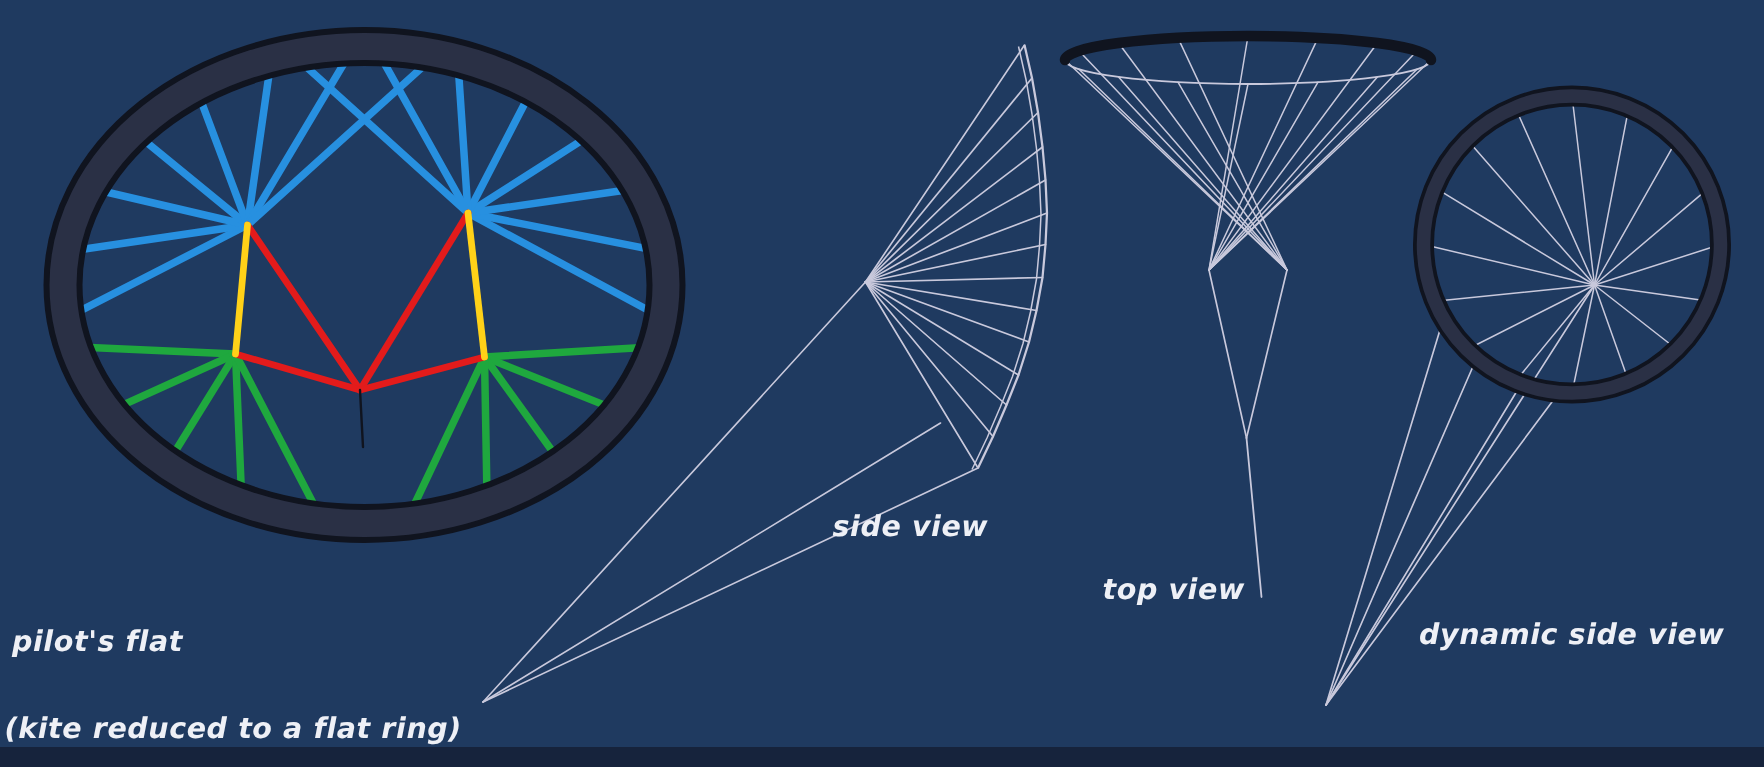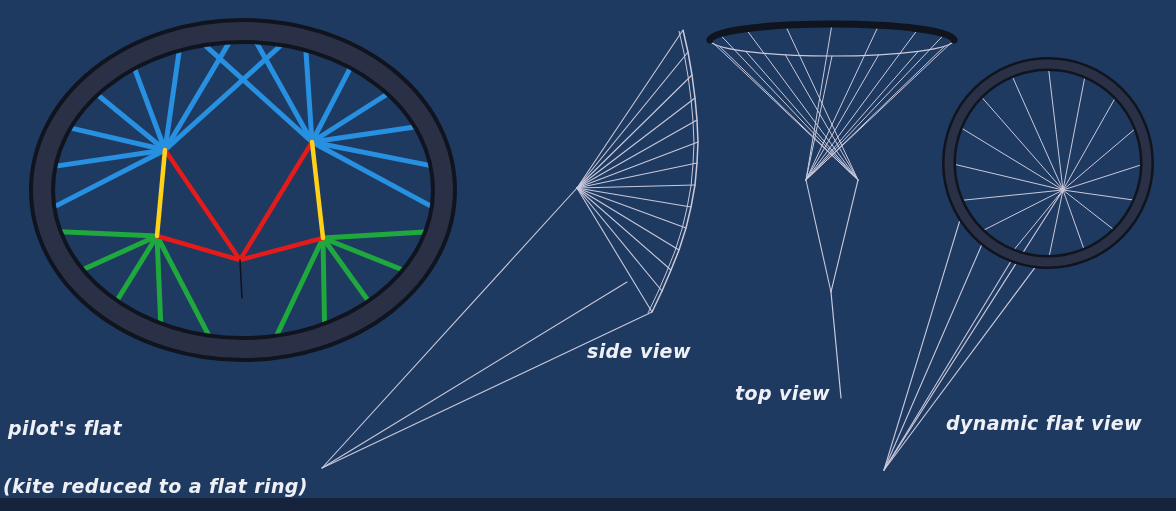--- a/index.html
+++ b/index.html
@@ -135,18 +135,18 @@
         <line x1="884" y1="470" x2="1014.1400058107587" y2="256.0295694578049" stroke="#c9c9dc" stroke-width="1.1" stroke-linecap="round"></line>
         <line x1="884" y1="470" x2="1039.3715814679817" y2="261.6232751110828" stroke="#c9c9dc" stroke-width="1.1" stroke-linecap="round"></line>
         <line x1="884" y1="470" x2="1063" y2="190" stroke="#c9c9dc" stroke-width="1.1" stroke-linecap="round"></line>
         <circle cx="1048" cy="163" r="99" fill="none" stroke="#10141f" stroke-width="14"></circle>
         <circle cx="1048" cy="163" r="99" fill="none" stroke="#2a3045" stroke-width="9"></circle>
       </g>
   </svg>
 
   <div class="label" style="left:8px;top:417px;">pilot's flat</div>
   <div class="label" style="left:3px;top:451px;margin-top:24px;">(kite reduced to a flat ring)</div>
-  <div class="label" style="left:555px;top:340px;margin-left:32px;">side view</div>
+  <div class="label" style="left:555px;top:340px;">side view</div>
   <div class="label" style="left:735px;top:382px;">top view</div>
-  <div class="label" style="left:946px;top:412px;">dynamic flat view</div>
+  <div class="label" style="left:946px;top:412px;">dynamic side view</div>
 
   <div id="footer-strip"></div>
 </div>
 
 </body></html>

